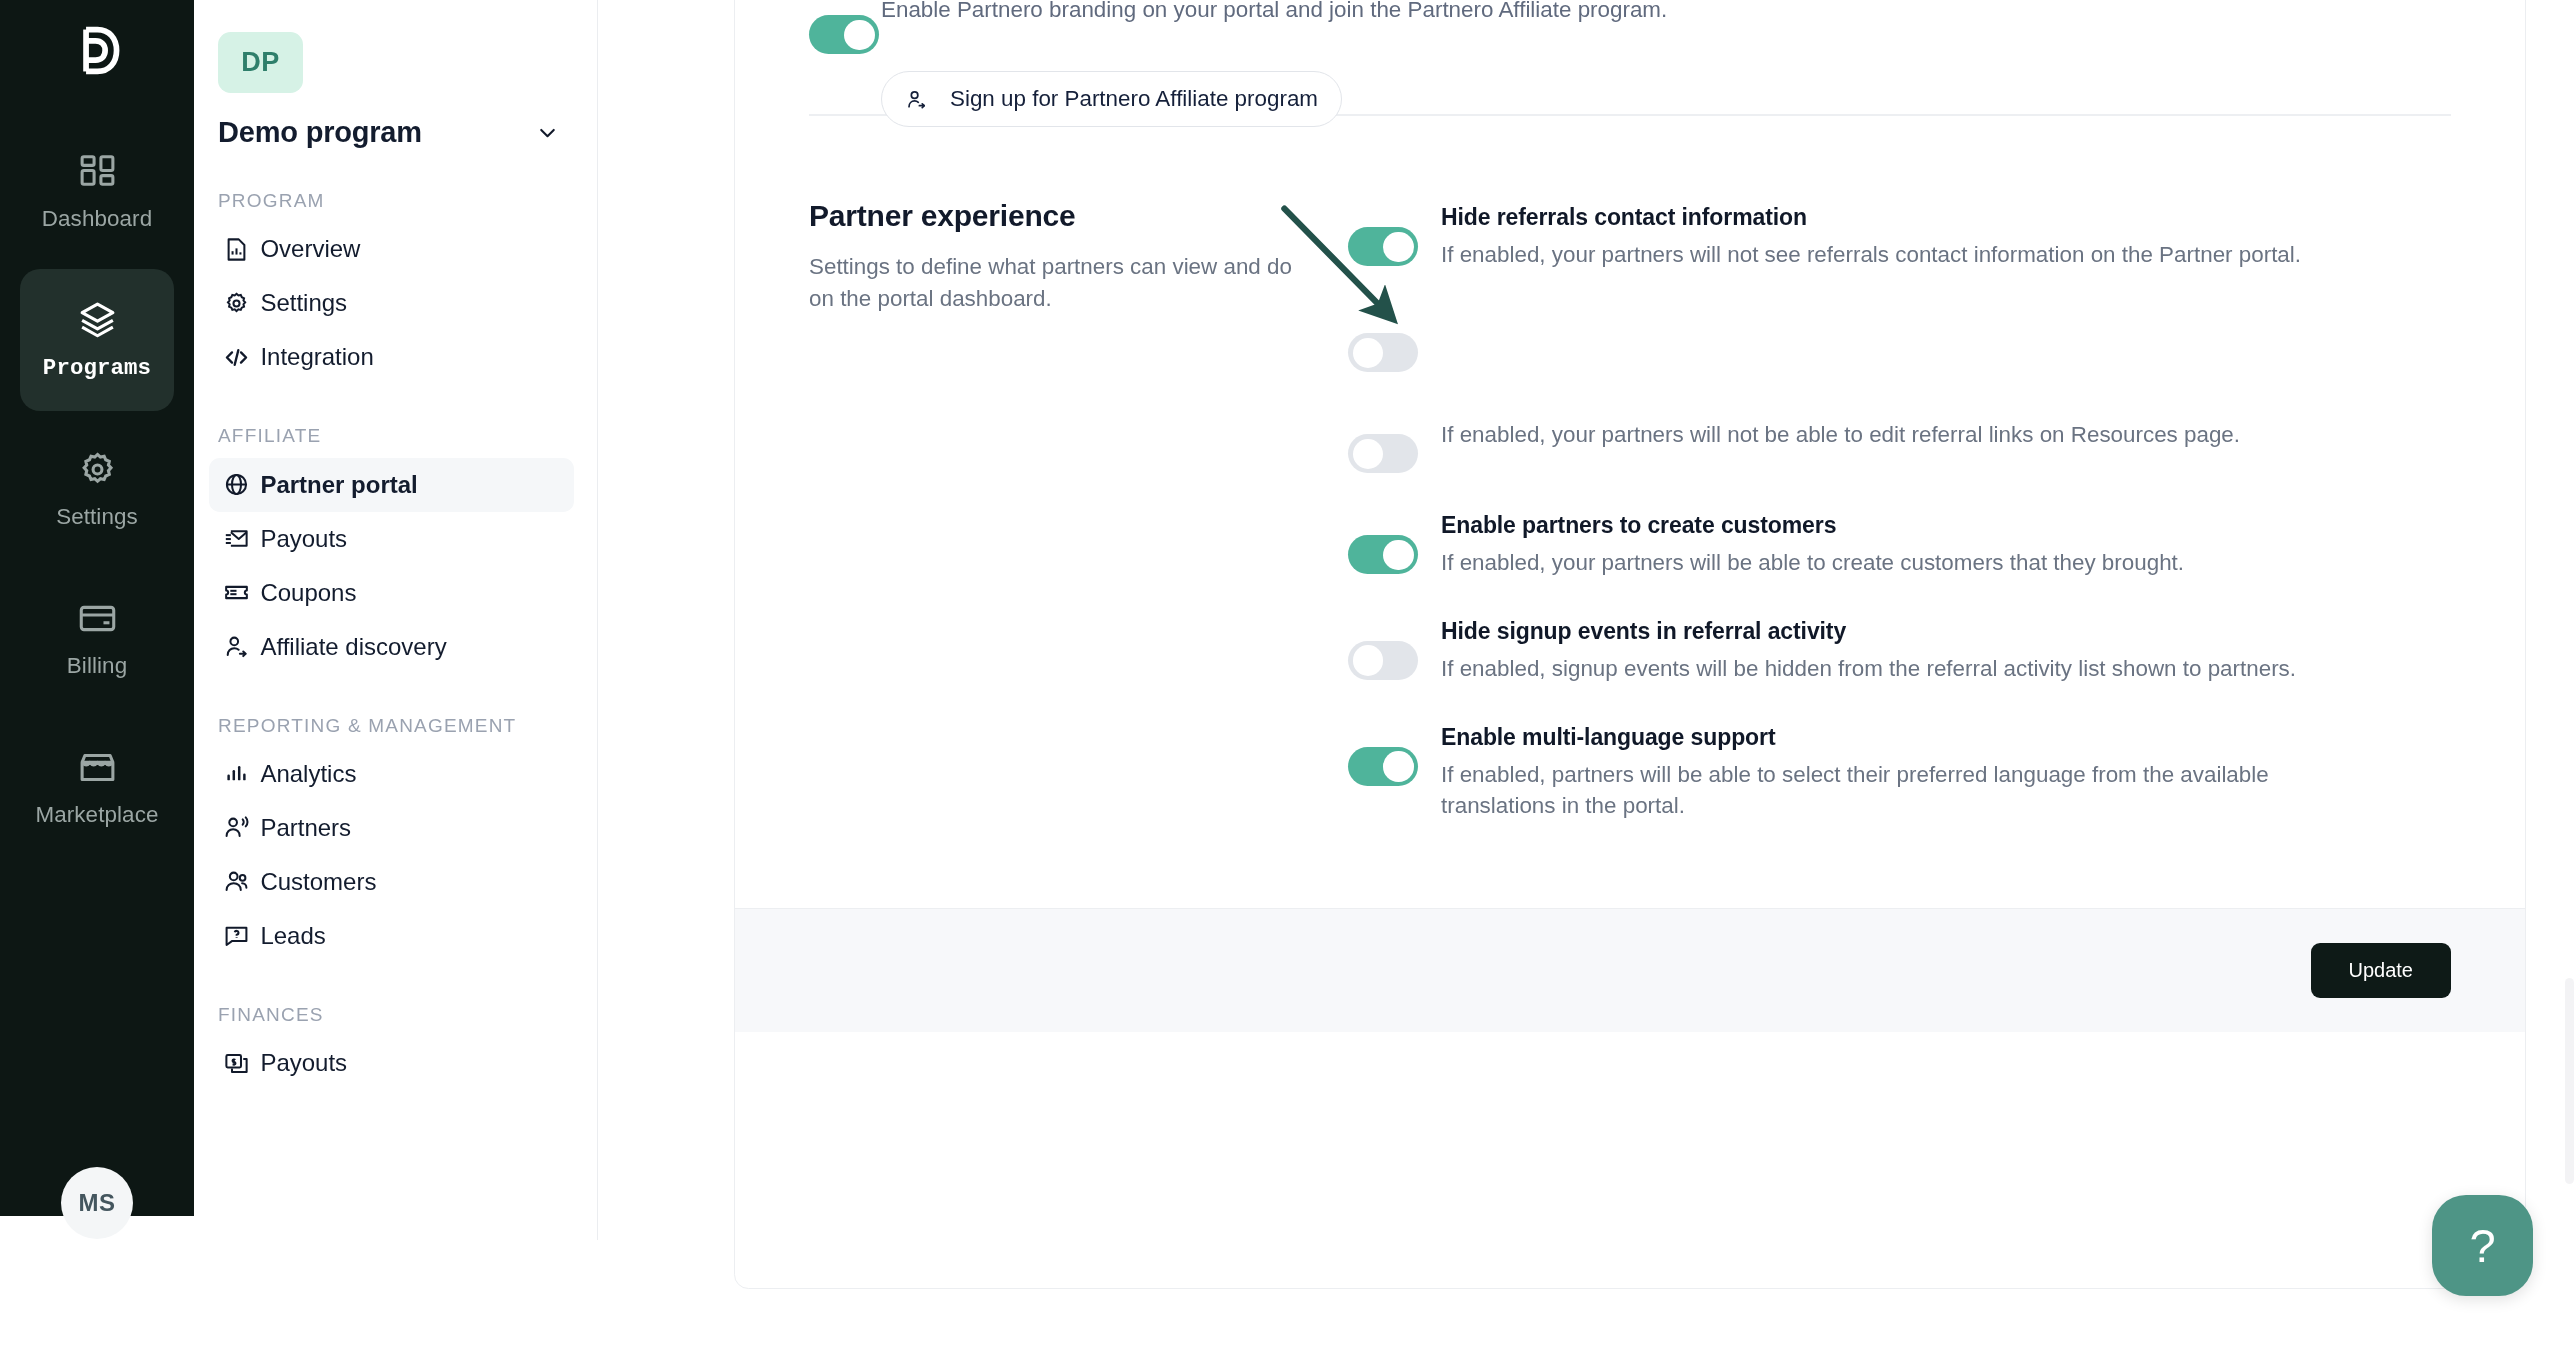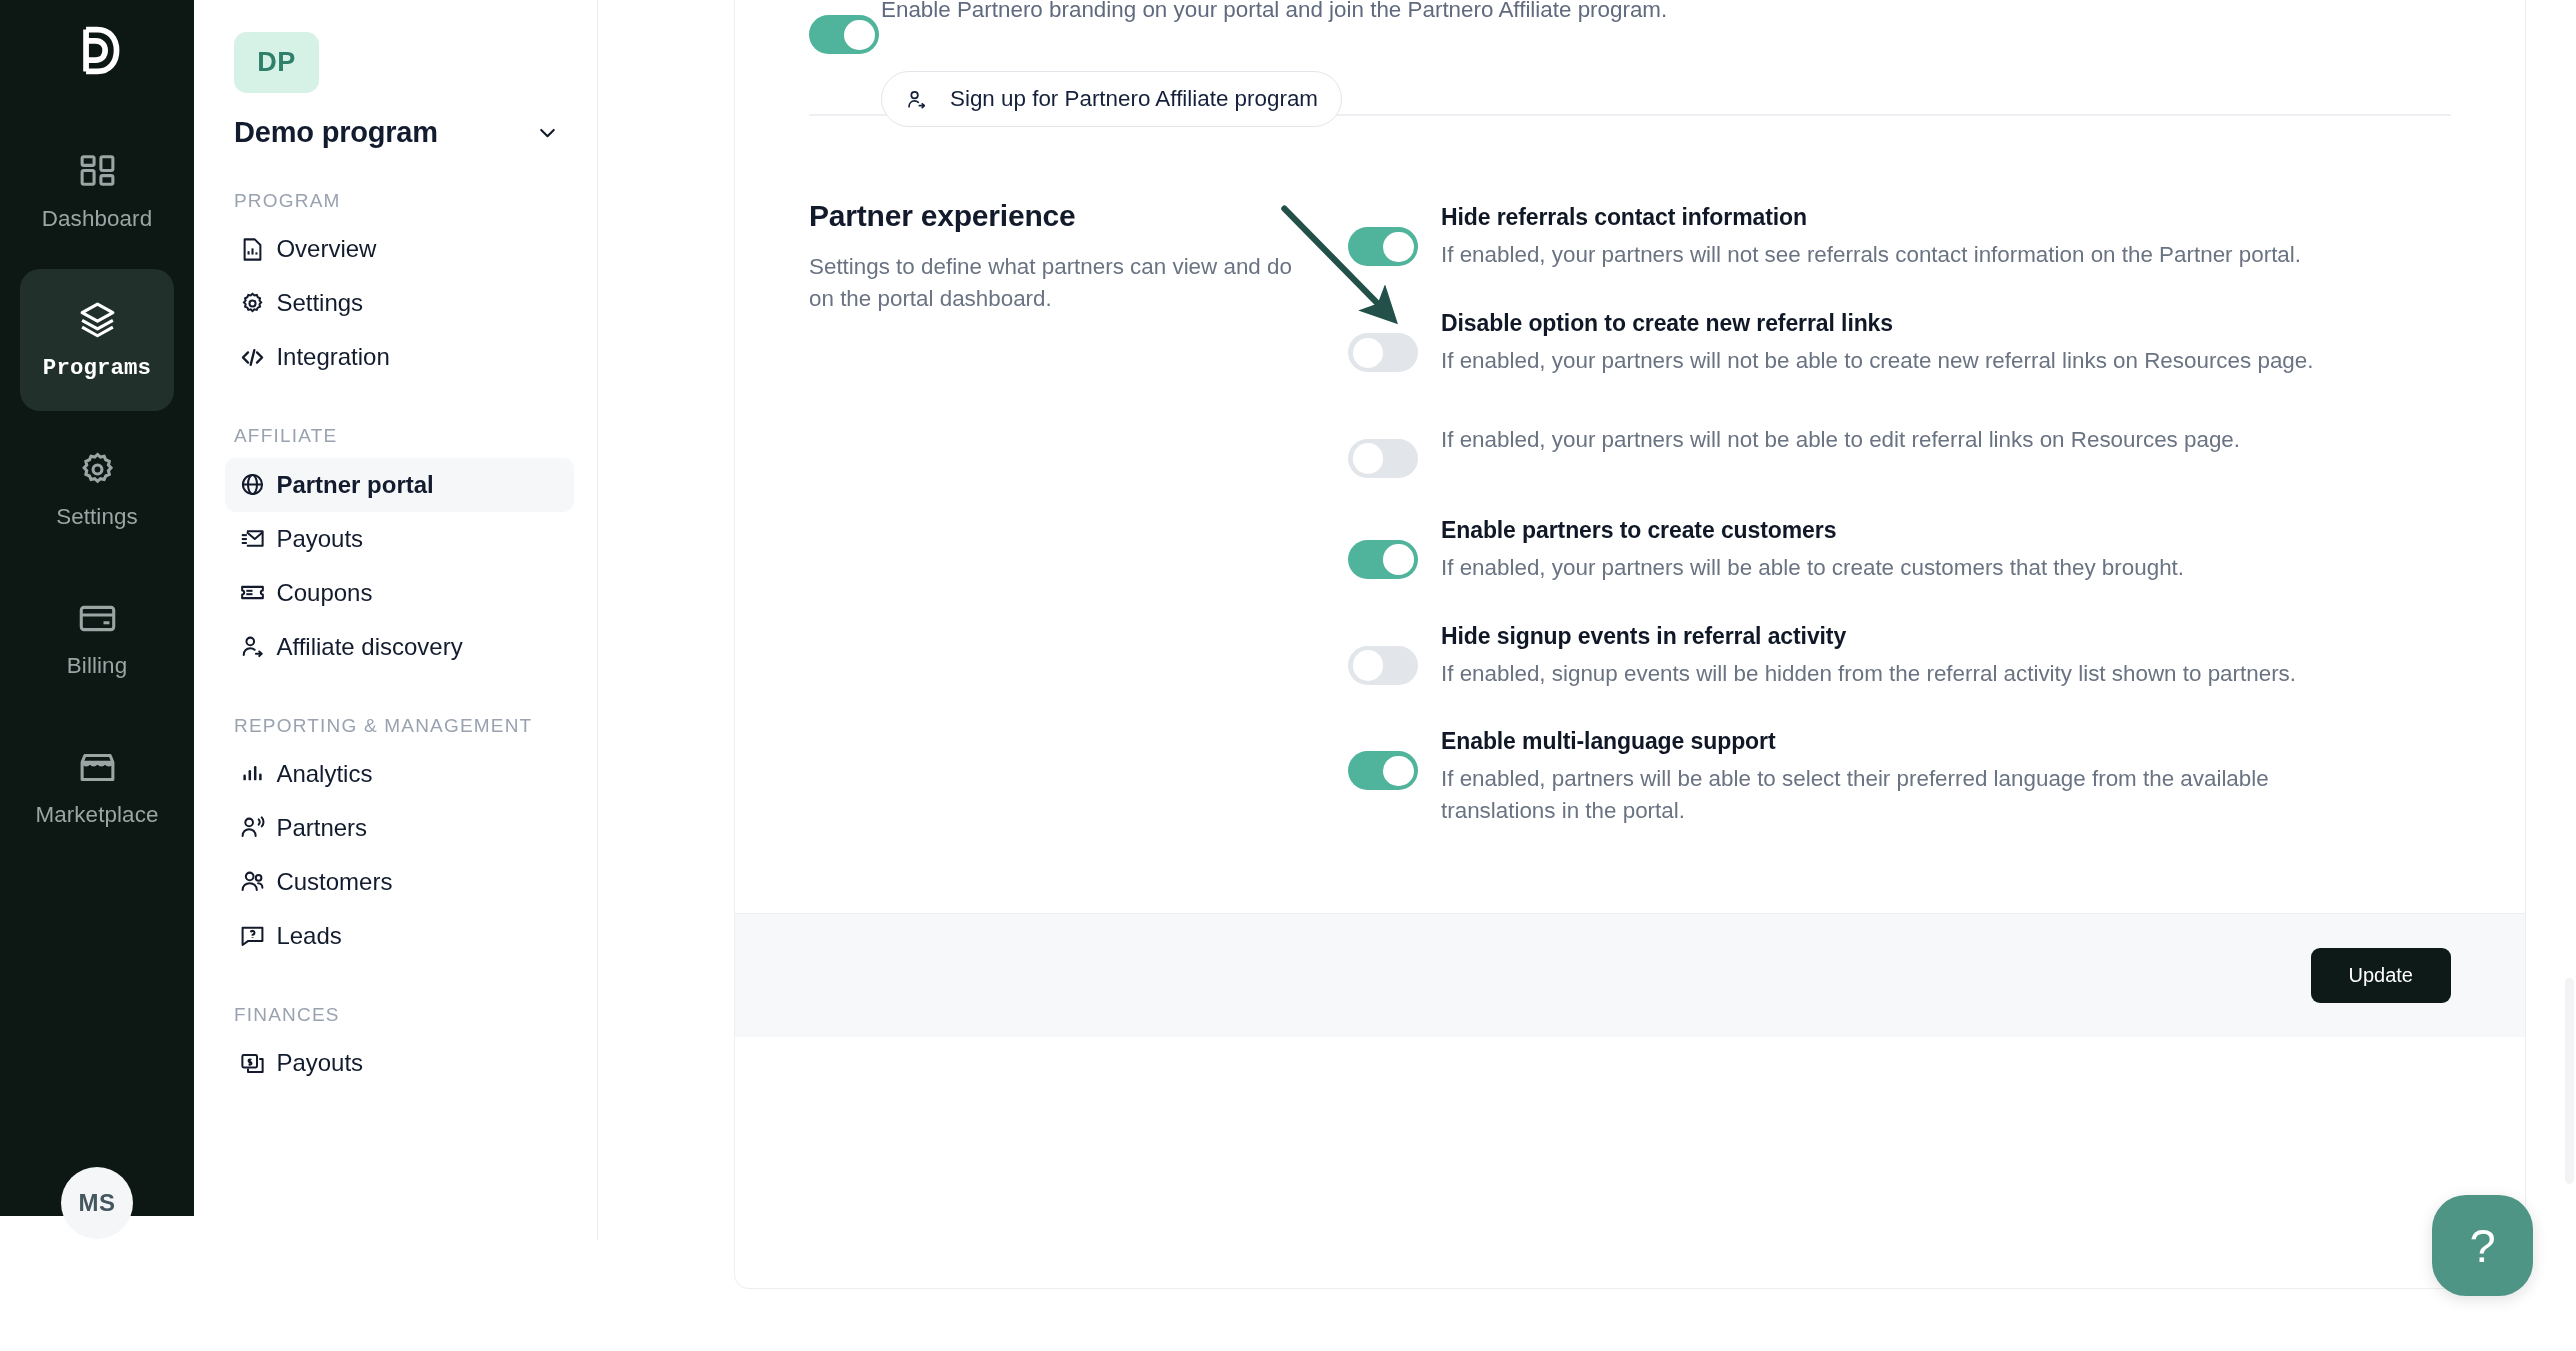--- a/index.html
+++ b/index.html
@@ -36,21 +36,21 @@
     position: absolute; left: 50%; transform: translateX(-50%);
     top: 1167px; width: 72px; height: 72px; border-radius: 50%;
     background: #F4F6F7; color: #44565E; font-size: 24px; font-weight: 700;
     display:flex; align-items:center; justify-content:center; letter-spacing: 0.4px;
   }
 
   
   .side {
     width: 404px; flex: 0 0 404px; height: 1240px;
     background: #ffffff; border-right: 1.8px solid #EBEDF0;
-    padding: 32px 32px 0 40px; position: relative;
+    padding: 32px 32px 0 24px; position: relative;
   }
   .prog-badge {
     width: 85px; height: 61px; border-radius: 12.6px;
     background: #D6F2E6; color: #2F7F6B;
     font-size: 27px; font-weight: 700; letter-spacing: 0.4px;
     display:flex; align-items:center; justify-content:center;
   }
   .prog-row {
     margin-top: 23px; display:flex; align-items:center; justify-content:space-between;
     padding-right: 5.4px; cursor: pointer;
@@ -422,24 +422,20 @@
                 <div class="opt-desc">If enabled, your partners will not see referrals contact information on the Partner portal.</div>
               </div>
             </div>
 
             <div class="opt">
               <div class="opt-toggle">
                 <span class="toggle off">
                   <span class="knob"></span>
                 </span>
               </div>
-              <div class="opt-txt">
-                <div class="opt-title">Disable option to create new referral links</div>
-                <div class="opt-desc">If enabled, your partners will not be able to create new referral links on Resources page.</div>
-              </div>
             </div>
 
             <div class="opt">
               <div class="opt-toggle">
                 <span class="toggle off">
                   <span class="knob"></span>
                 </span>
               </div>
               <div class="opt-txt">
                 <div class="opt-desc">If enabled, your partners will not be able to edit referral links on Resources page.</div>

